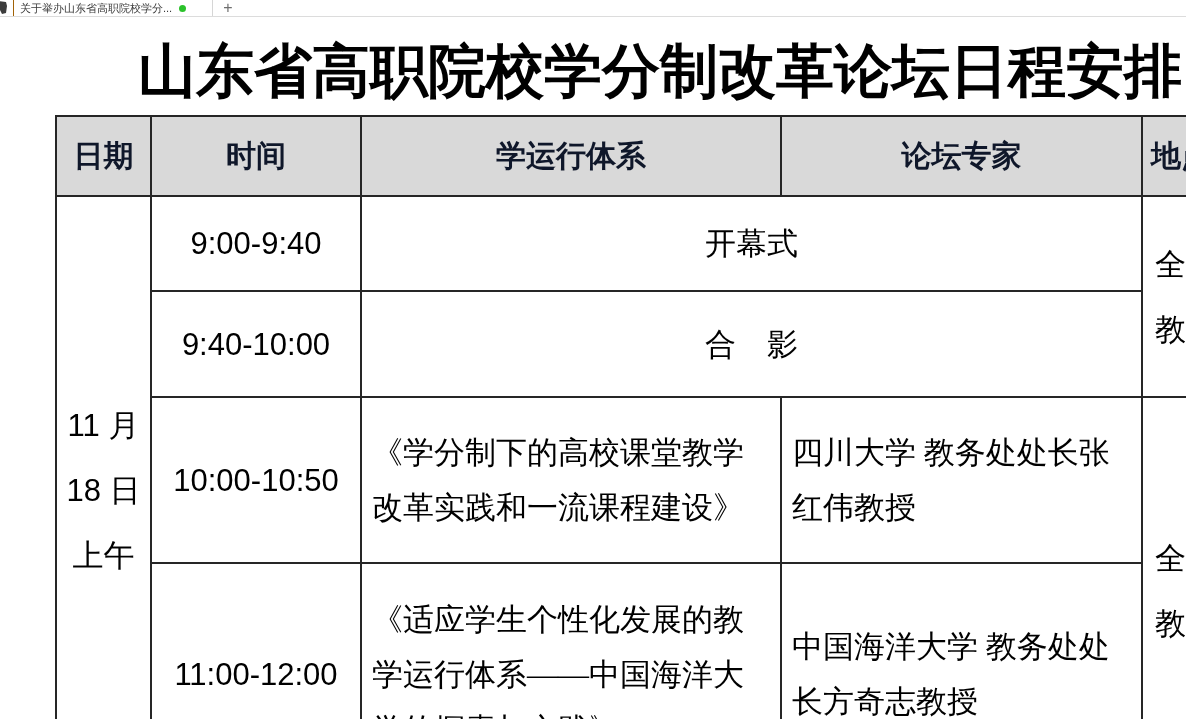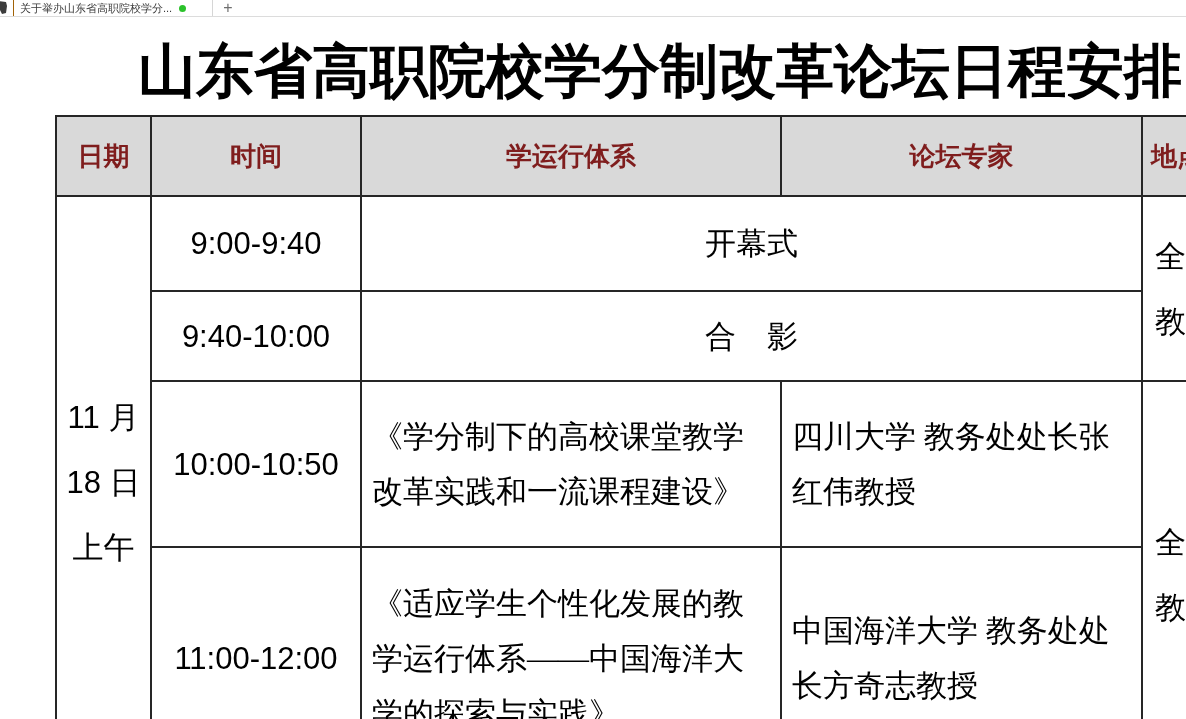--- a/index.html
+++ b/index.html
@@ -23,26 +23,26 @@
 
   
   .doc-title { position:absolute; top:16px; left:138px; white-space:nowrap;
                font-family:"Liberation Serif", serif; font-weight:bold;
                font-size:58px; color:#000; letter-spacing:0px;margin-top:17px; }
 
   .tablewrap { position:absolute; top:115px; left:55px; }
   table { border-collapse:collapse; table-layout:fixed; width:1181px; }
   th, td { border:2px solid #262626; padding:0; overflow:hidden; }
   th { background:#d9d9d9; height:80px; text-align:center; vertical-align:middle;
-       font-family:"Liberation Serif", serif; font-size:26px; font-weight:bold; color:#7f1d1d; }
+       font-family:"Liberation Serif", serif; font-size:30px; font-weight:bold; color:#0f172a; }
   th.loc-h { text-align:left; padding-left:8px; }
   td { font-family:"Liberation Serif", serif; font-size:31px; color:#000;
        vertical-align:middle; white-space:pre-line; line-height:55px;margin-top:9px; }
   tr.r1 td { height:95px; }
-  tr.r2 td { height:90px;border-radius:13px; }
+  tr.r2 td { height:106px;border-radius:13px; }
   tr.r3 td { height:166px; }
   tr.r4 td { height:222px; }
   .time-cell { font-family:"Liberation Sans", sans-serif; text-align:center; }
   .center-cell { text-align:center; }
   .content-cell, .expert-cell { text-align:left; padding:0 10px; }
   .date-cell { text-align:center; line-height:65px;
                font-family:"Liberation Sans", sans-serif; }
   .loc-cell { text-align:left; padding-left:12px; line-height:65px; }
 </style>
 </head>

